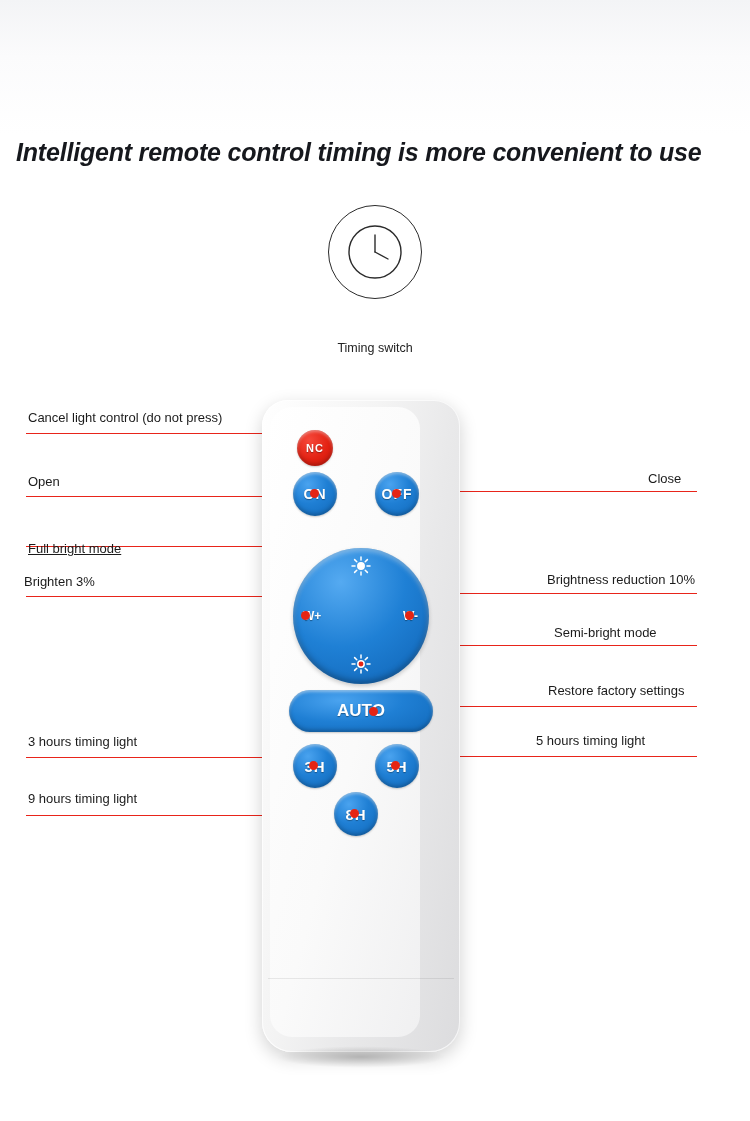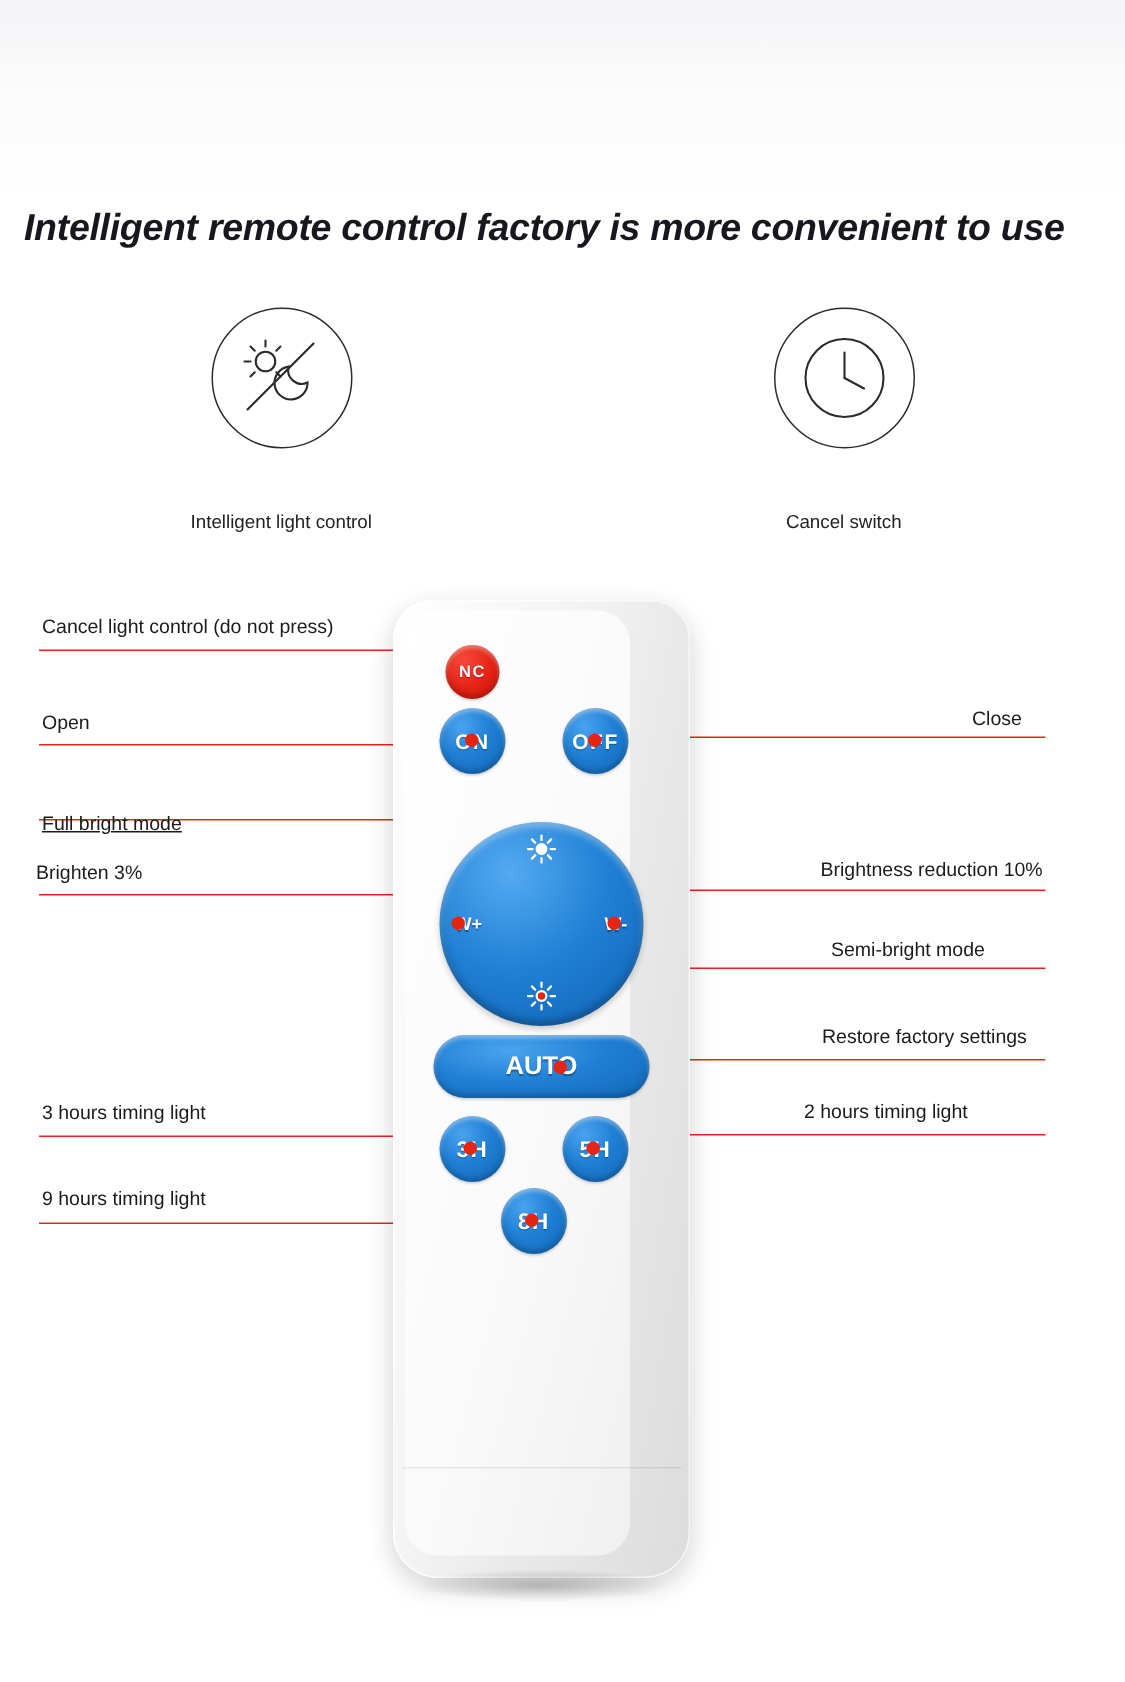--- a/index.html
+++ b/index.html
@@ -189,54 +189,36 @@
     background: #e8241a;
     width: 1.3px;
   }
   svg { display: block; }
 </style>
 </head>
 <body>
 
 <div id="page">
 
-  <div class="headline">Intelligent remote control factory is more convenient to use</div>
+  <div class="headline">Intelligent remote control timing is more convenient to use</div>
 
   <div class="features">
 
-    <div class="feature">
-      <div class="ring">
-        <svg width="70" height="70" viewBox="0 0 70 70">
-          <g stroke="#2b2b2b" stroke-width="1.4" fill="none" stroke-linecap="round">
-            <circle cx="24" cy="24" r="6.5"></circle>
-            <line x1="24" y1="10" x2="24" y2="14"></line>
-            <line x1="14" y1="14" x2="16.8" y2="16.8"></line>
-            <line x1="10" y1="24" x2="14" y2="24"></line>
-            <line x1="31.2" y1="16.8" x2="34" y2="14"></line>
-            <line x1="31.2" y1="31.2" x2="34" y2="34"></line>
-            <line x1="14" y1="34" x2="16.8" y2="31.2"></line>
-            <line x1="12" y1="56" x2="56" y2="12"></line>
-            <path d="M52 38 a11 11 0 1 1 -12.5 -10.6 a9 9 0 0 0 12.5 10.6 z"></path>
-          </g>
-        </svg>
-      </div>
-      <div class="caption">Intelligent light control</div>
-    </div>
 
     <div class="feature">
       <div class="ring">
         <svg width="70" height="70" viewBox="0 0 70 70">
           <g stroke="#2b2b2b" stroke-width="1.4" fill="none" stroke-linecap="round">
             <circle cx="35" cy="35" r="26"></circle>
             <line x1="35" y1="35" x2="35" y2="18"></line>
             <line x1="35" y1="35" x2="48" y2="42"></line>
           </g>
         </svg>
       </div>
-      <div class="caption">Cancel switch</div>
+      <div class="caption">Timing switch</div>
     </div>
 
 
   </div>
 
   <div class="line" style="left:26px; top:433px; width:278px;"></div>
   <div class="vline" style="left:303px; top:433px; height:12px;"></div>
 
   <div class="line" style="left:26px; top:496px; width:287px;"></div>
 
@@ -328,15 +310,15 @@
   <div class="callout" style="left:28px; top:474px;">Open</div>
   <div class="callout" style="left:28px; top:541px;text-decoration:underline;">Full bright mode</div>
   <div class="callout" style="left:24px; top:574px;">Brighten 3%</div>
   <div class="callout" style="left:28px; top:734px;">3 hours timing light</div>
   <div class="callout" style="left:28px; top:791px;">9 hours timing light</div>
 
   <div class="callout" style="left:648px; top:471px;">Close</div>
   <div class="callout" style="left:547px; top:572px;">Brightness reduction 10%</div>
   <div class="callout" style="left:554px; top:625px;">Semi-bright mode</div>
   <div class="callout" style="left:548px; top:683px;">Restore factory settings</div>
-  <div class="callout" style="left:536px; top:733px;">2 hours timing light</div>
+  <div class="callout" style="left:536px; top:733px;">5 hours timing light</div>
 
 </div>
 
 </body></html>

